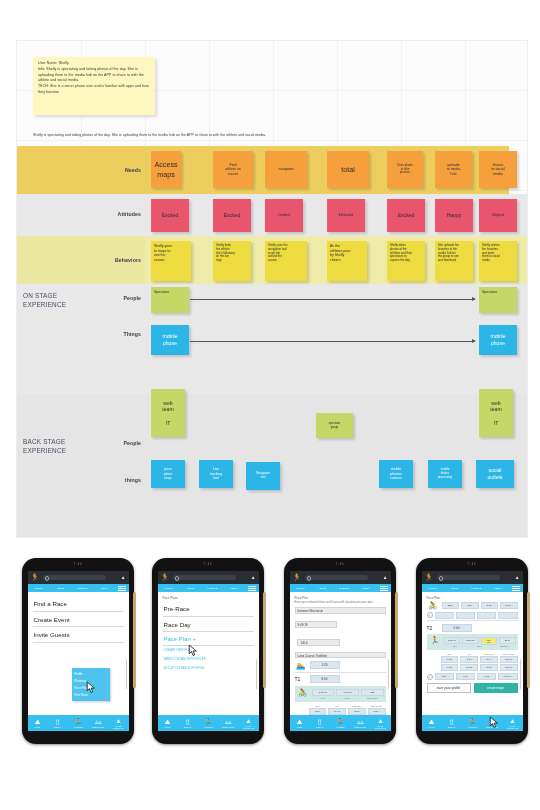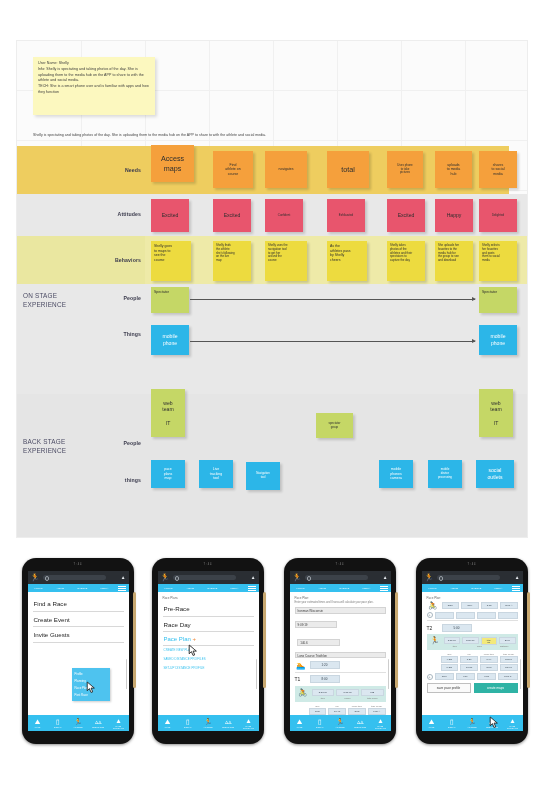--- a/index.html
+++ b/index.html
@@ -265,21 +265,21 @@
   <div class="row-label" style="top:254px">People</div>
   <div class="row-label" style="top:290px">Things</div>
   <div class="row-label" style="top:399px">People</div>
   <div class="row-label" style="top:436px">things</div>
 
   <div class="section-label" style="top:250px; white-space:pre-line">ON STAGE
 EXPERIENCE</div>
   <div class="section-label" style="top:396px; white-space:pre-line">BACK STAGE
 EXPERIENCE</div>
 
-  <div class="note n-orange big" style="left:134px; top:104px; width:43px; height:37px">Access
+  <div class="note n-orange big" style="left:134px; top:110px; width:30px; height:37px">Access
 maps</div>
   <div class="note n-orange sml" style="left:196px; top:110px; width:40px; height:37px">Find
 athlete on
 course</div>
   <div class="note n-orange sml" style="left:248px; top:110px; width:42px; height:37px">navigates</div>
   <div class="note n-orange big" style="left:310px; top:110px; width:42px; height:37px">total</div>
   <div class="note n-orange tiny" style="left:370px; top:110px; width:36px; height:37px">Uses phone
 to take
 pictures</div>
   <div class="note n-orange sml" style="left:418px; top:110px; width:37px; height:37px">uploads

